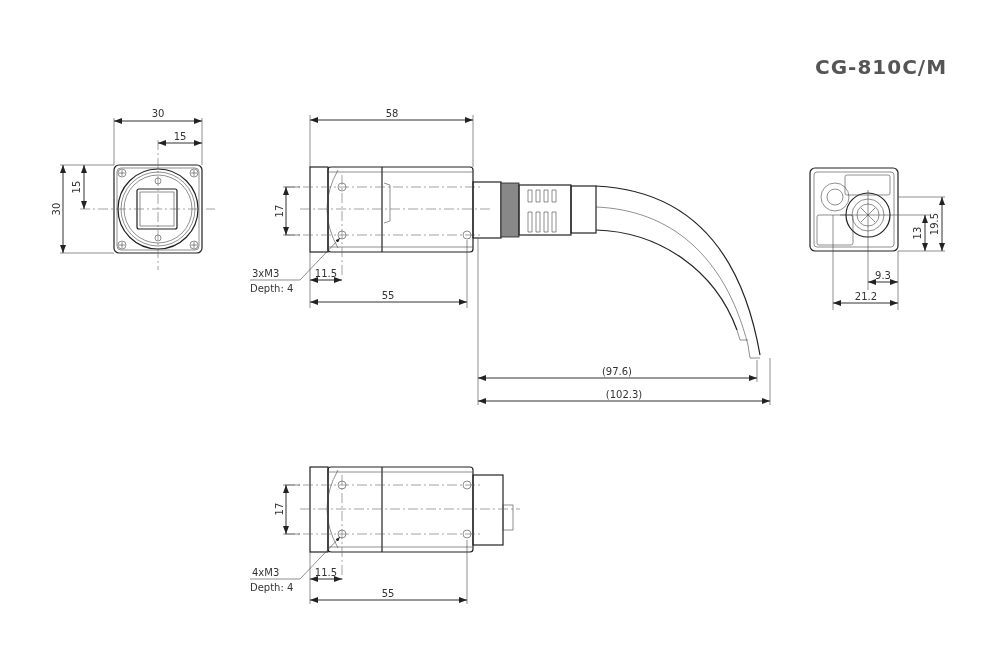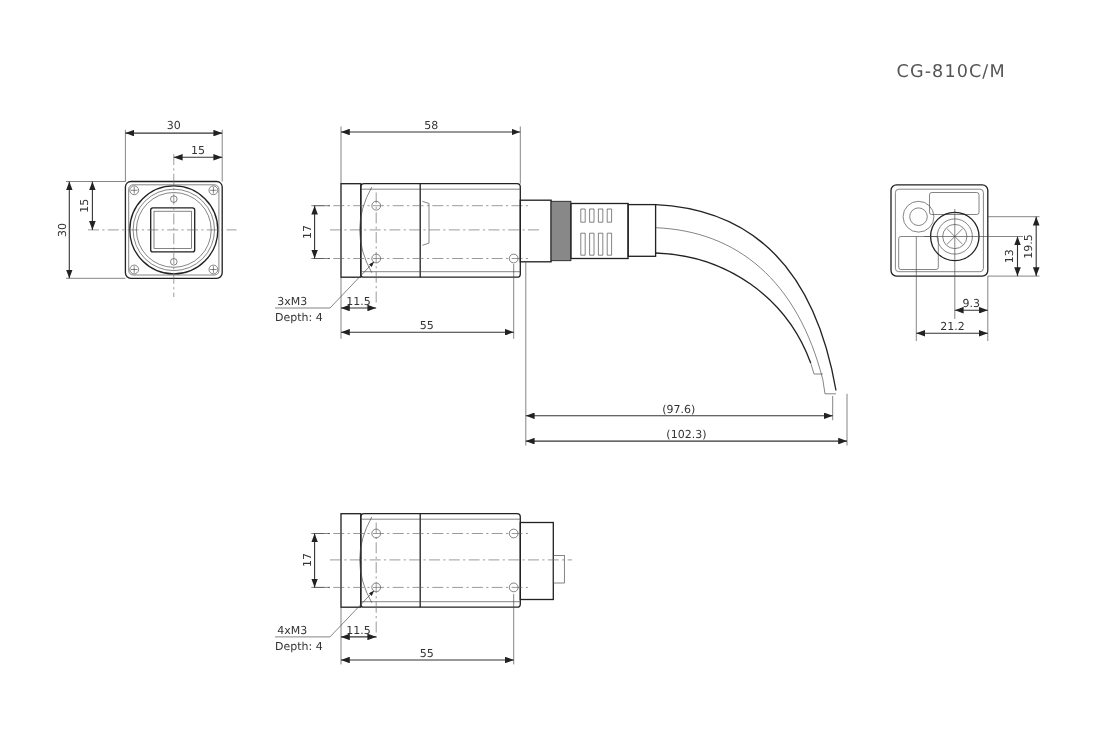--- a/index.html
+++ b/index.html
@@ -1,18 +1,18 @@
 <!DOCTYPE html>
 <html><head>
 <meta charset="utf-8">
 <style>
   html, body { margin:0; padding:0; background:#ffffff; }
   body { width:1000px; height:666px; position:relative; overflow:hidden; font-family:"DejaVu Sans", sans-serif; }
   svg { position:absolute; left:0; top:0; }
-  .title { position:absolute; left:815px; top:55px; font-size:16px; color:#555; letter-spacing:1px; font-family:"DejaVu Sans", sans-serif; font-weight:400;text-align:center; }
+  .title { position:absolute; left:815px; top:55px; font-size:20px; color:#555; letter-spacing:1px; font-family:"DejaVu Sans", sans-serif; font-weight:700;text-align:center; }
   .dim { font-family:"DejaVu Sans", sans-serif; font-size:10px; fill:#333; }
   .ln { stroke:#333; stroke-width:1; fill:none; }
   .th { stroke:#444; stroke-width:0.6; fill:none; }
   .ctr { stroke:#666; stroke-width:0.6; fill:none; stroke-dasharray:10 3 2 3; }
   .body { stroke:#222; stroke-width:1.2; fill:none; }
 </style>
 </head>
 <body>
 
 <div class="title">CG-810C/M</div>

